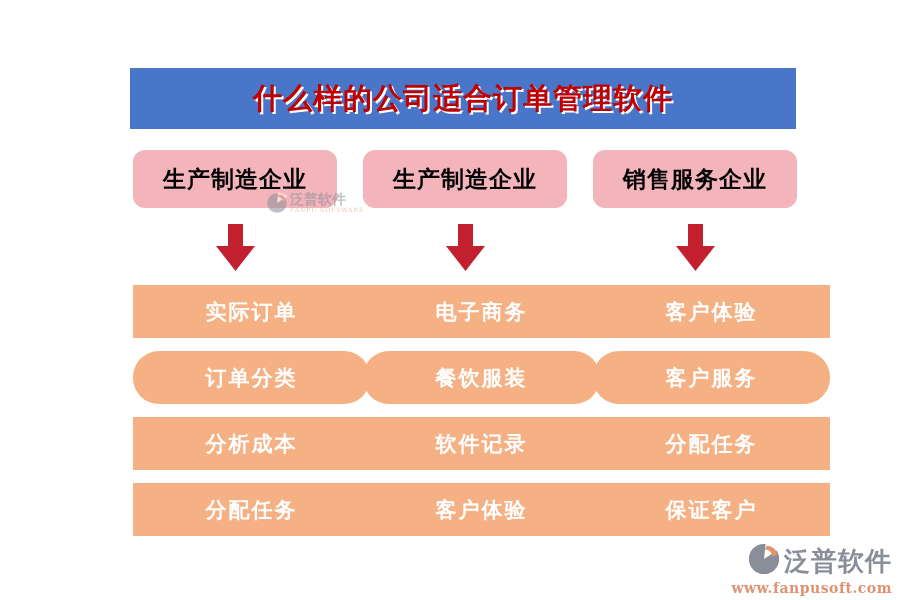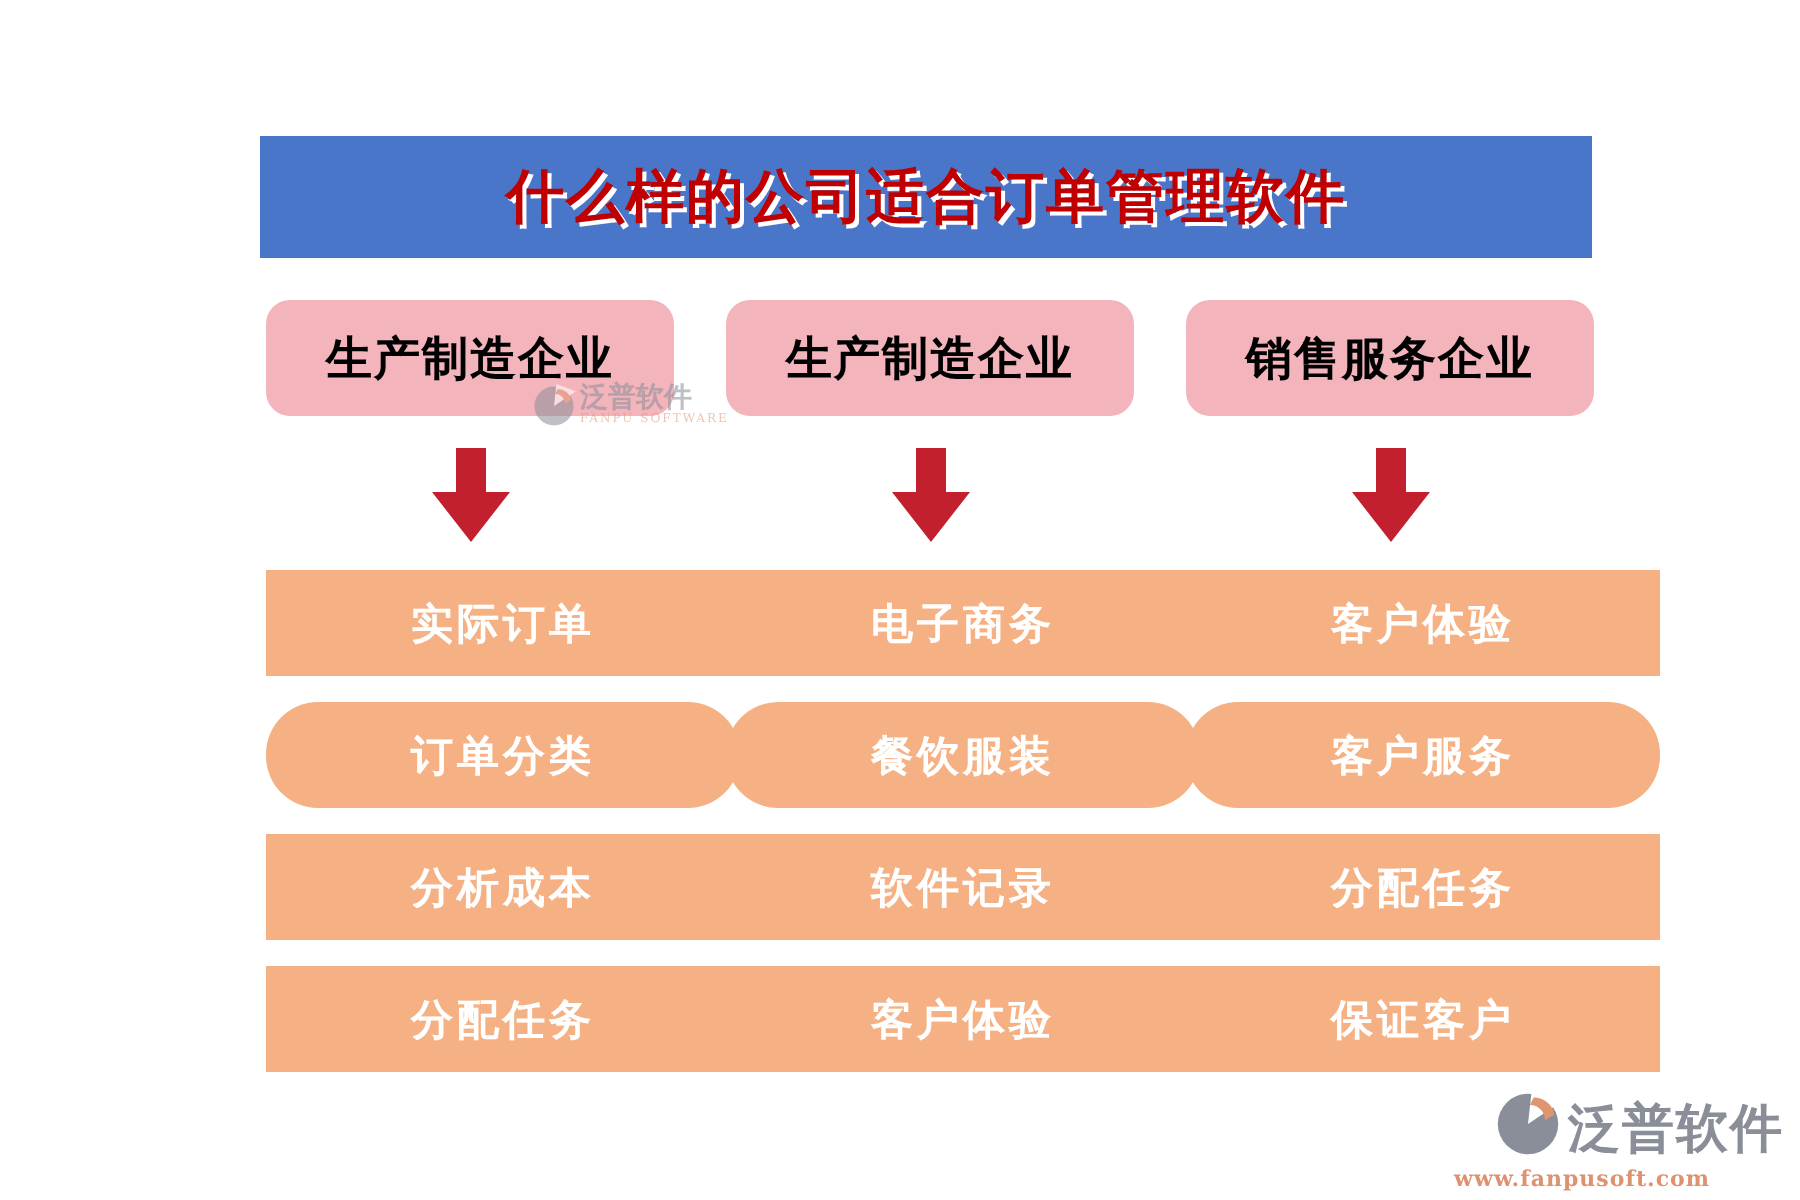--- a/index.html
+++ b/index.html
@@ -41,21 +41,21 @@
     position:absolute;left:266px;top:192px;display:flex;align-items:flex-start;
     opacity:.55;pointer-events:none;
   }
   .watermark .wm-text{display:flex;flex-direction:column;line-height:1;margin-left:2px;}
   .watermark .wm-brand{font-size:14px;font-weight:bold;color:#8a8e98;}
   .watermark .wm-sub{font-size:6px;color:#e0946f;letter-spacing:1px;margin-top:1px;}
   
   .footer-logo{position:absolute;right:8px;bottom:4px;width:165px;}
   .footer-top{display:flex;align-items:center;justify-content:flex-end;}
   .footer-brand{font-size:26px;font-weight:bold;color:#8a8e98;letter-spacing:1px;margin-left:3px;}
-  .footer-url{font-size:11px;font-weight:bold;color:#de9270;text-align:left;margin-top:0;letter-spacing:.5px;}
+  .footer-url{font-size:14px;font-weight:bold;color:#de9270;text-align:right;margin-top:0;letter-spacing:.5px;}
 </style>
 </head>
 <body>
 
 <div id="canvas">
 
   <div class="banner">
     <h1>什么样的公司适合订单管理软件</h1>
   </div>
 

